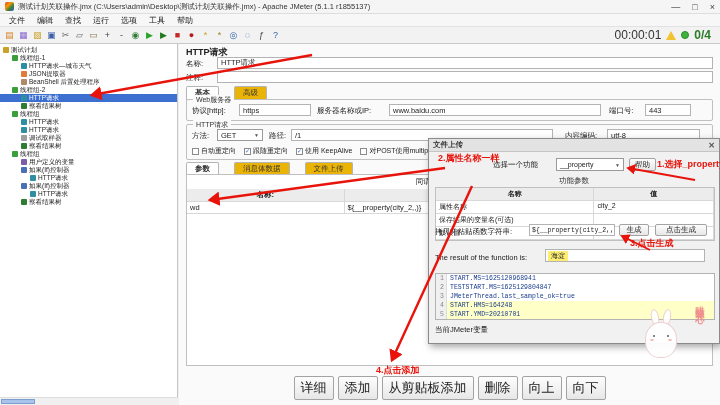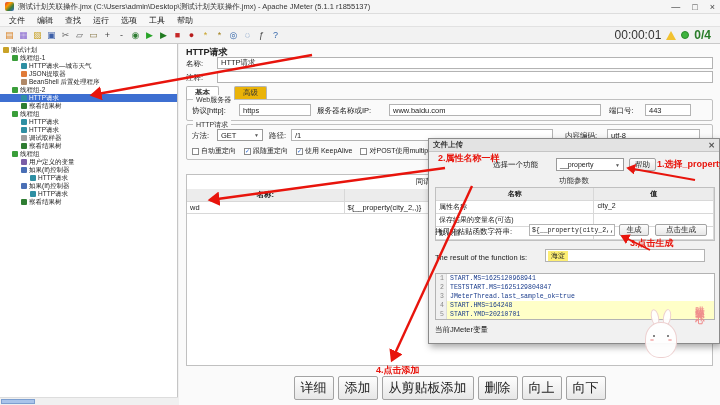--- a/index.html
+++ b/index.html
@@ -297,20 +297,25 @@
             <span class="box"></span>
             <span>对POST使用multipart / form-data</span>
           </span>
           <span class="cb">
             <span class="box"></span>
             <span>与浏览器兼容的头</span>
           </span>
         </div>
     </div>
 
+    <div class="tabs" style="left:7px;top:118px">
+        <span class="tab active">参数</span>
+        <span class="tab">消息体数据</span>
+        <span class="tab">文件上传</span>
+      </div>
 
     <div class="ptable" style="left:7px;top:130px;width:527px;height:192px">
       <div class="ptable-title">同请求一起发送参数</div>
       <div class="params-header">
           <span class="pcell head">名称:</span>
           <span class="pcell head">值</span>
         </div>
       <div>
           <div class="prow">
             <span class="pcell">wd</span>

